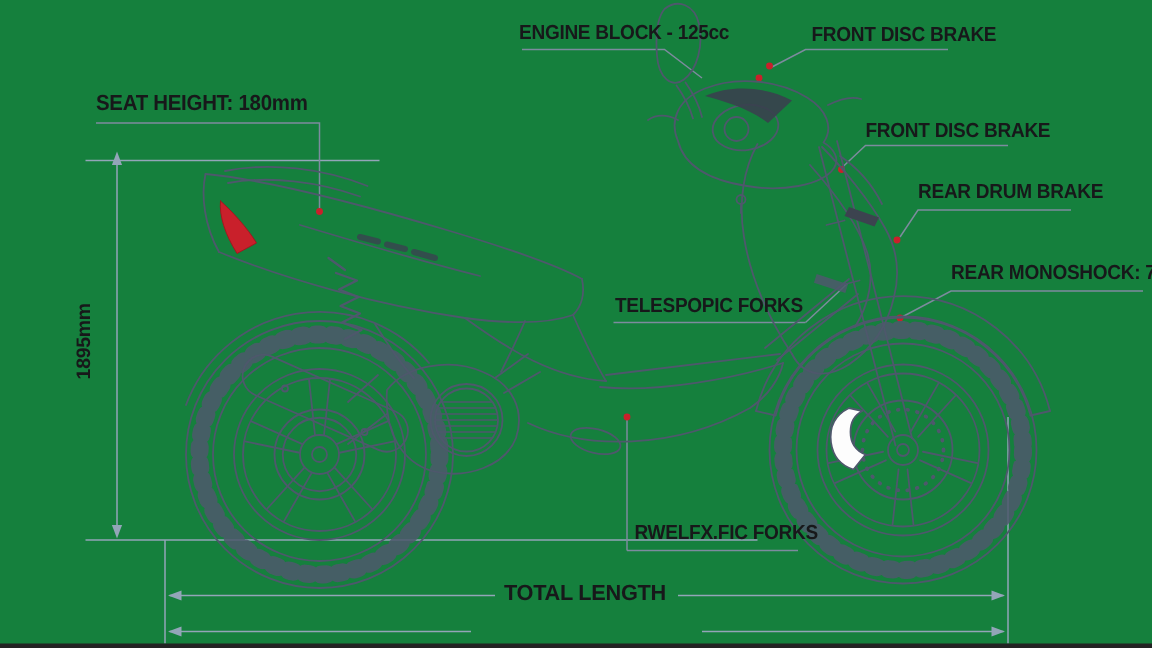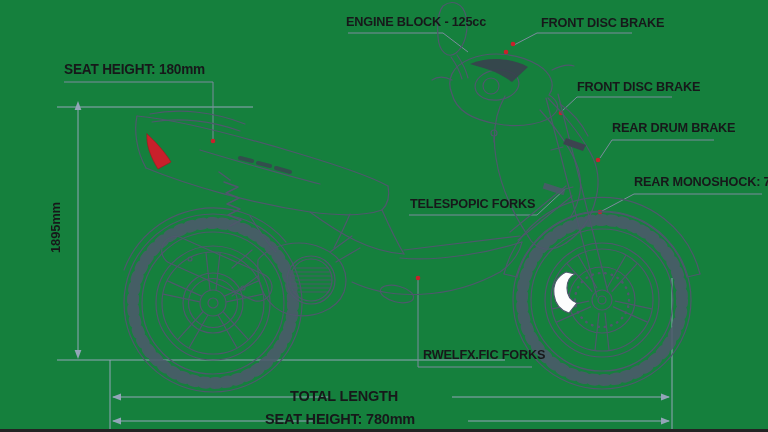--- a/index.html
+++ b/index.html
@@ -7,21 +7,21 @@
     position:relative;width:768px;height:432px;overflow:hidden;
     background:#15803d;font-family:"Liberation Sans",sans-serif;
   }
   svg{position:absolute;inset:0;display:block;}
   .label{
     position:absolute;font-weight:700;font-size:13.5px;line-height:1.1;
     color:#17181a;white-space:nowrap;letter-spacing:-.2px;
     transform:scaleX(.94);transform-origin:left top;
   }
   .label.big{font-size:14.5px;}
-  .label.center{transform:none;}
+  .label.center{text-align:center;transform:none;}
   .v-label{
     position:absolute;font-weight:700;font-size:13px;color:#17181a;
     white-space:nowrap;transform:rotate(-90deg);transform-origin:center center;
     letter-spacing:-.2px;
   }
   .bottom-strip{position:absolute;left:0;right:0;bottom:0;height:3px;background:#232323;}
 </style>
 </head>
 <body>
 
@@ -240,16 +240,15 @@
   <div class="label big" style="left:64px;top:62px;">SEAT HEIGHT: 180mm</div>
   <div class="label" style="left:577px;top:80px;">FRONT DISC BRAKE</div>
   <div class="label" style="left:612px;top:121px;">REAR DRUM BRAKE</div>
   <div class="label" style="left:634px;top:175px;">REAR MONOSHOCK: 7.0L</div>
   <div class="label" style="left:410px;top:197px;">TELESPOPIC FORKS</div>
   <div class="label" style="left:423px;top:348px;">RWELFX.FIC FORKS</div>
 
   <div class="v-label" style="left:30px;top:220px;">1895mm</div>
 
   <div class="label big center" style="left:290px;top:389px;width:200px;">TOTAL LENGTH</div>
-  <div class="label big center" style="left:265px;top:412px;width:250px;">SEAT HEIGHT: 780mm</div>
 
   <div class="bottom-strip"></div>
 </div>
 
 </body></html>

